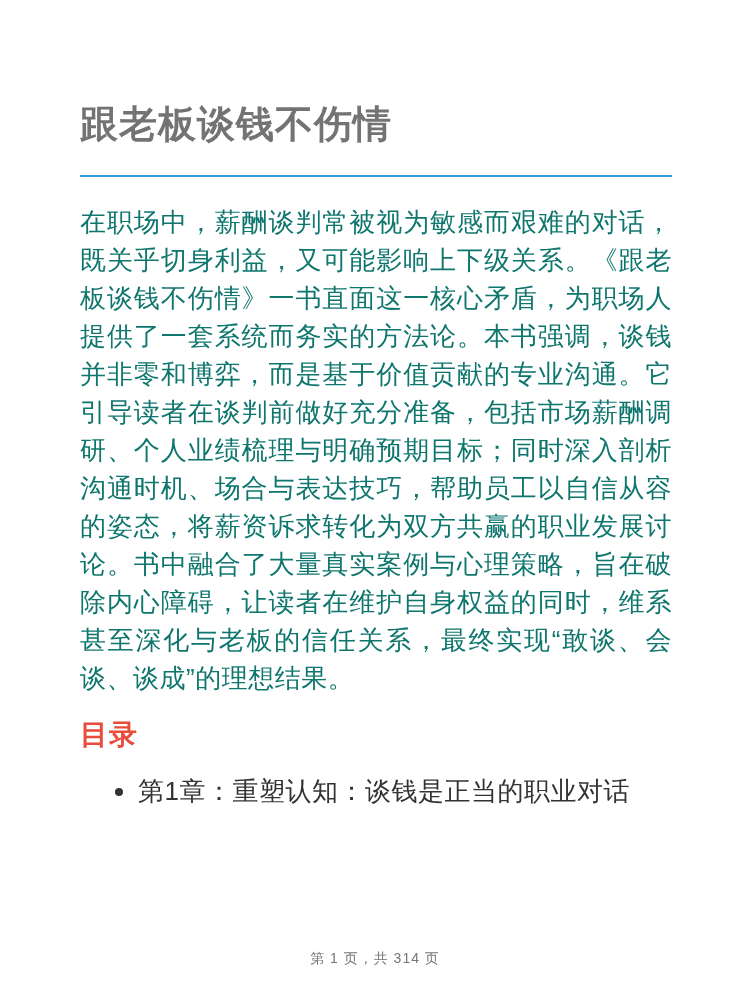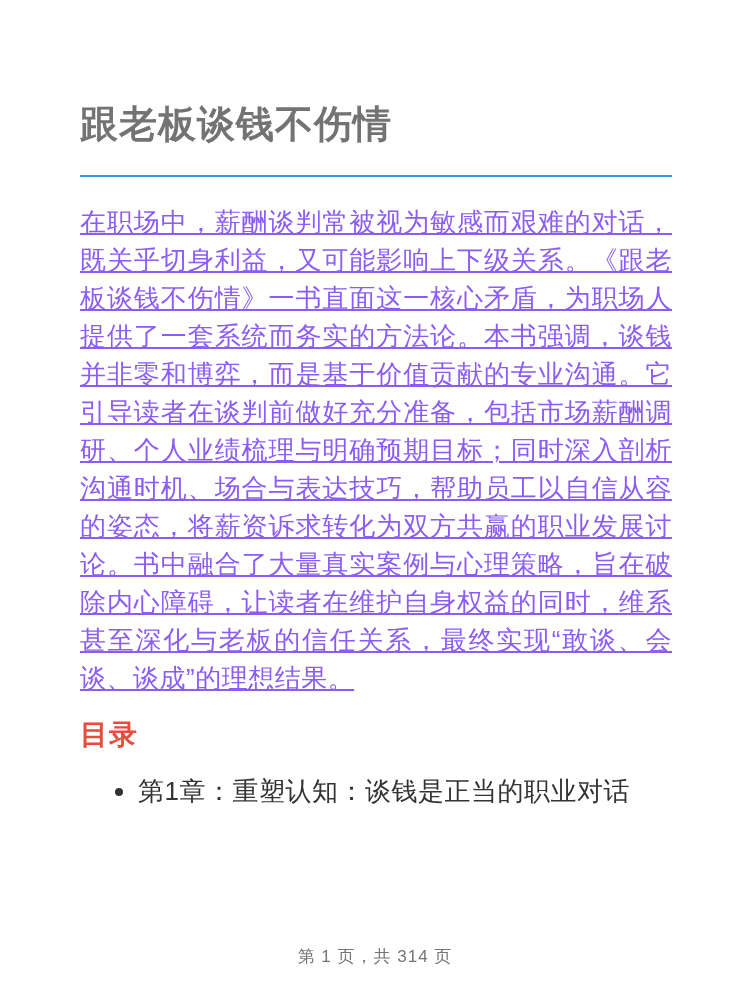--- a/index.html
+++ b/index.html
@@ -33,24 +33,23 @@
     line-height: 1.3;
     font-weight: 700;
     color: #e74c3c;
     margin: 38px 0 0 0;
     letter-spacing: 1px;
   }
   p.abstract-text {
     margin: 26px 0 0 0;
     font-size: 26px;
     line-height: 38px;
-    color: #8b5cf6;
+    color: #0f766e;
     text-align: justify;
     letter-spacing: 0.5px;
-    text-decoration: underline;
   }
   h2.toc-heading {
     margin-top: 20px;
   }
   ul.toc-list {
     margin: 18px 0 0 0;
     padding-left: 58px;
     list-style: disc;
   }
   ul.toc-list li {
@@ -58,21 +57,21 @@
     line-height: 38px;
     color: #333333;
     letter-spacing: 0.5px;
   }
   .page-footer {
     position: absolute;
     left: 0;
     right: 0;
     bottom: 32px;
     text-align: center;
-    font-size: 17px;
+    font-size: 14px;
     color: #757575;
     letter-spacing: 1px;
   }
 </style>
 </head>
 <body>
 
 <div class="page">
 
   <h1 class="doc-title">跟老板谈钱不伤情</h1>

